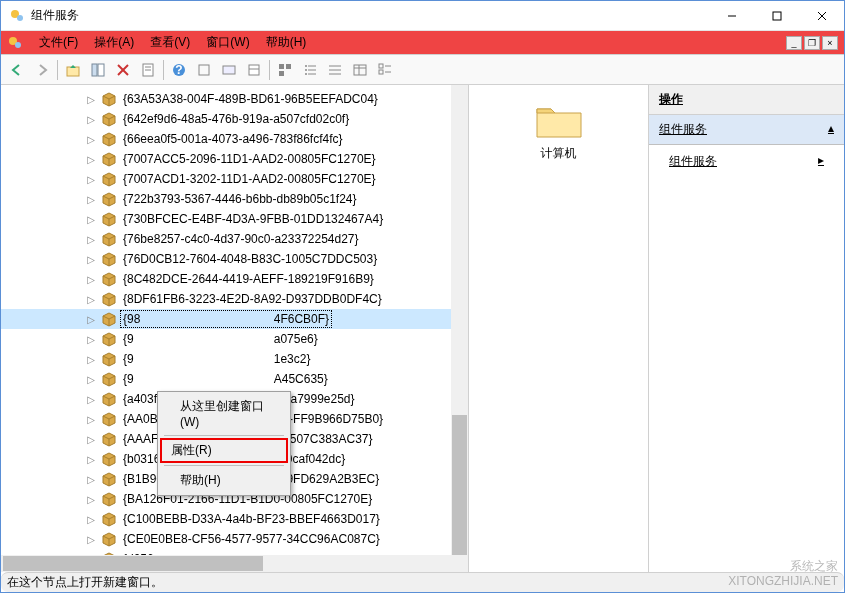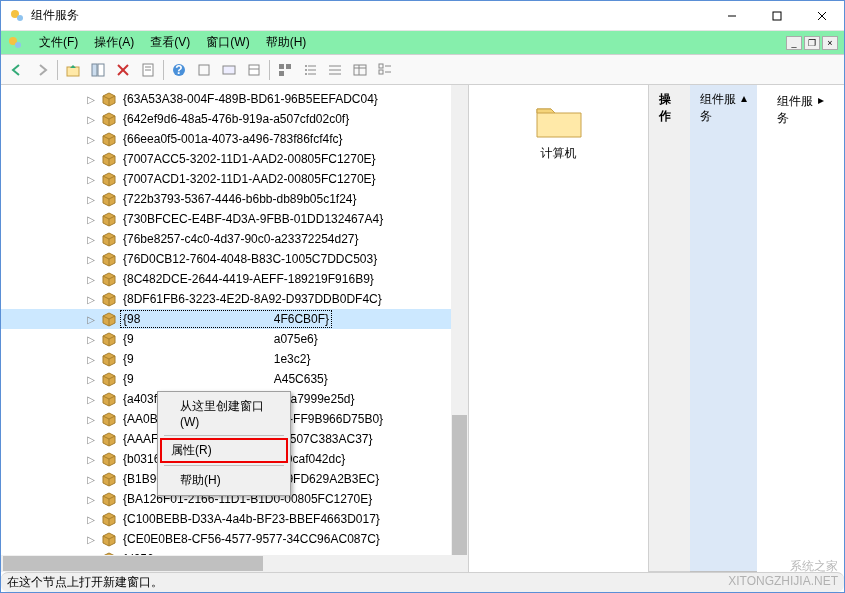--- a/index.html
+++ b/index.html
@@ -2,21 +2,21 @@
 <html><head>
 <meta charset="utf-8">
 <style>
 * { margin: 0; padding: 0; box-sizing: border-box; font-family: "Microsoft YaHei", "SimSun", Tahoma, sans-serif; font-size: 12px; }
 body { width: 845px; height: 593px; background: #fff; border: 1px solid #5a8fd6; overflow: hidden; position: relative; }
 .titlebar { height: 30px; display: flex; align-items: center; padding: 0 0 0 8px; background: #fff; border-bottom: 1px solid #e5e5e5; }
 .titlebar-icon { width: 16px; height: 16px; margin-right: 6px; }
 .titlebar-text { flex: 1; }
 .win-controls { display: flex; height: 100%; }
 .win-btn { width: 45px; height: 29px; display: flex; align-items: center; justify-content: center; }
-.menubar { height: 24px; display: flex; align-items: center; padding: 0 6px; background: #86efac; border-bottom: 1px solid #d0d0d0; }
+.menubar { height: 24px; display: flex; align-items: center; padding: 0 6px; background: #ef4444; border-bottom: 1px solid #d0d0d0; }
 .menubar-icon { width: 16px; height: 16px; margin-right: 8px; }
 .menu-item { padding: 2px 8px; }
 .mdi-controls { margin-left: auto; display: flex; gap: 2px; }
 .mdi-btn { width: 16px; height: 14px; border: 1px solid #aaa; background: #f0f0f0; display: flex; align-items: center; justify-content: center; font-size: 9px; }
 .toolbar { height: 30px; display: flex; align-items: center; padding: 2px 4px; gap: 1px; border-bottom: 1px solid #d0d0d0; background: #f9f9f9; }
 .tb-btn { width: 24px; height: 24px; display: flex; align-items: center; justify-content: center; border: 1px solid transparent; }
 .tb-sep { width: 1px; height: 20px; background: #c0c0c0; margin: 0 2px; }
 .main { display: flex; height: calc(100% - 30px - 24px - 30px - 20px); }
 .tree-panel { width: 468px; overflow: auto; border-right: 1px solid #d0d0d0; position: relative; }
 .tree { padding: 4px 0; }
@@ -26,21 +26,21 @@
 .expander { width: 12px; display: inline-flex; justify-content: center; color: #888; font-size: 10px; }
 .tree-icon { width: 16px; height: 16px; margin: 0 4px; }
 .tree-label { padding: 1px 2px; }
 .context-menu { position: absolute; left: 156px; top: 306px; width: 134px; background: #f0f0f0; border: 1px solid #a0a0a0; box-shadow: 2px 2px 4px rgba(0,0,0,0.3); z-index: 100; padding: 2px; }
 .ctx-item { padding: 4px 20px; }
 .ctx-item.highlighted { border: 2px solid #e00; padding: 2px 9px; }
 .ctx-sep { height: 1px; background: #c0c0c0; margin: 2px 4px; }
 .mid-panel { width: 180px; border-right: 1px solid #d0d0d0; padding: 10px; }
 .folder-big { width: 48px; height: 40px; margin: 6px auto 4px; }
 .mid-label { text-align: center; }
-.right-panel { flex: 1; display: flex; flex-direction: row; }
+.right-panel { flex: 1; display: flex; flex-direction: column; text-decoration: underline; }
 .right-header { background: #f0f0f0; padding: 6px 10px; font-weight: bold; border-bottom: 1px solid #d0d0d0; }
 .right-section { background: #dce8f7; padding: 6px 10px; display: flex; justify-content: space-between; border-bottom: 1px solid #c0c0c0; }
 .right-item { padding: 8px 20px; display: flex; justify-content: space-between; }
 .statusbar { height: 20px; border-top: 1px solid #d0d0d0; display: flex; align-items: center; padding: 0 6px; background: #f0f0f0; border-radius: 7px; }
 .scrollbar-v { position: absolute; right: 0; top: 0; width: 17px; height: 100%; background: #f0f0f0; }
 .scrollbar-thumb { position: absolute; left: 1px; width: 15px; background: #c0c0c0; }
 .scrollbar-h { position: absolute; bottom: 0; left: 0; height: 17px; width: calc(100% - 17px); background: #f0f0f0; }
 .watermark { position: absolute; right: 6px; bottom: 4px; color: #888; font-size: 10px; opacity: 0.6; pointer-events: none; text-align: right; line-height: 1.2; }
 </style>
 </head>
@@ -221,21 +221,21 @@
               <path d="M2 5 L8 8 L14 5 M8 8 L8 15" fill="none" stroke="#a77f2d"></path>
             </svg></span>
           <span class="tree-label">{66eea0f5-001a-4073-a496-783f86fcf4fc}</span>
         </div>
         <div class="tree-item">
           <span class="expander">▷</span>
           <span class="tree-icon"><svg viewBox="0 0 16 16">
               <path d="M2 5 L8 2 L14 5 L14 12 L8 15 L2 12 Z" fill="#d9a94a" stroke="#a77f2d"></path>
               <path d="M2 5 L8 8 L14 5 M8 8 L8 15" fill="none" stroke="#a77f2d"></path>
             </svg></span>
-          <span class="tree-label">{7007ACC5-3202-11D1-AAD2-00805FC1270E}</span>
+          <span class="tree-label">{7007ACC5-2096-11D1-AAD2-00805FC1270E}</span>
         </div>
         <div class="tree-item">
           <span class="expander">▷</span>
           <span class="tree-icon"><svg viewBox="0 0 16 16">
               <path d="M2 5 L8 2 L14 5 L14 12 L8 15 L2 12 Z" fill="#d9a94a" stroke="#a77f2d"></path>
               <path d="M2 5 L8 8 L14 5 M8 8 L8 15" fill="none" stroke="#a77f2d"></path>
             </svg></span>
           <span class="tree-label">{7007ACD1-3202-11D1-AAD2-00805FC1270E}</span>
         </div>
         <div class="tree-item">

